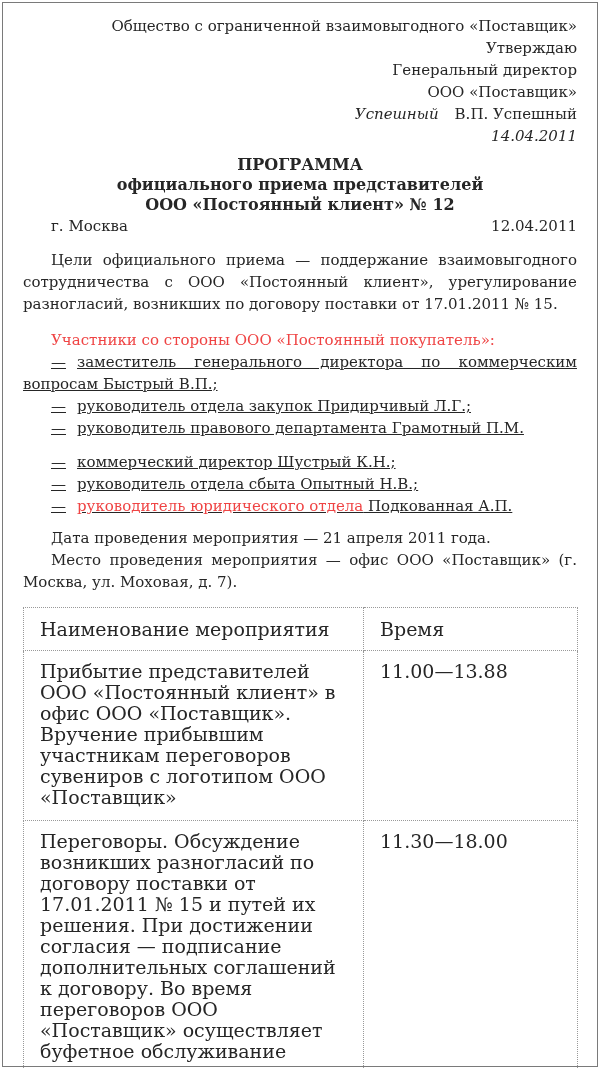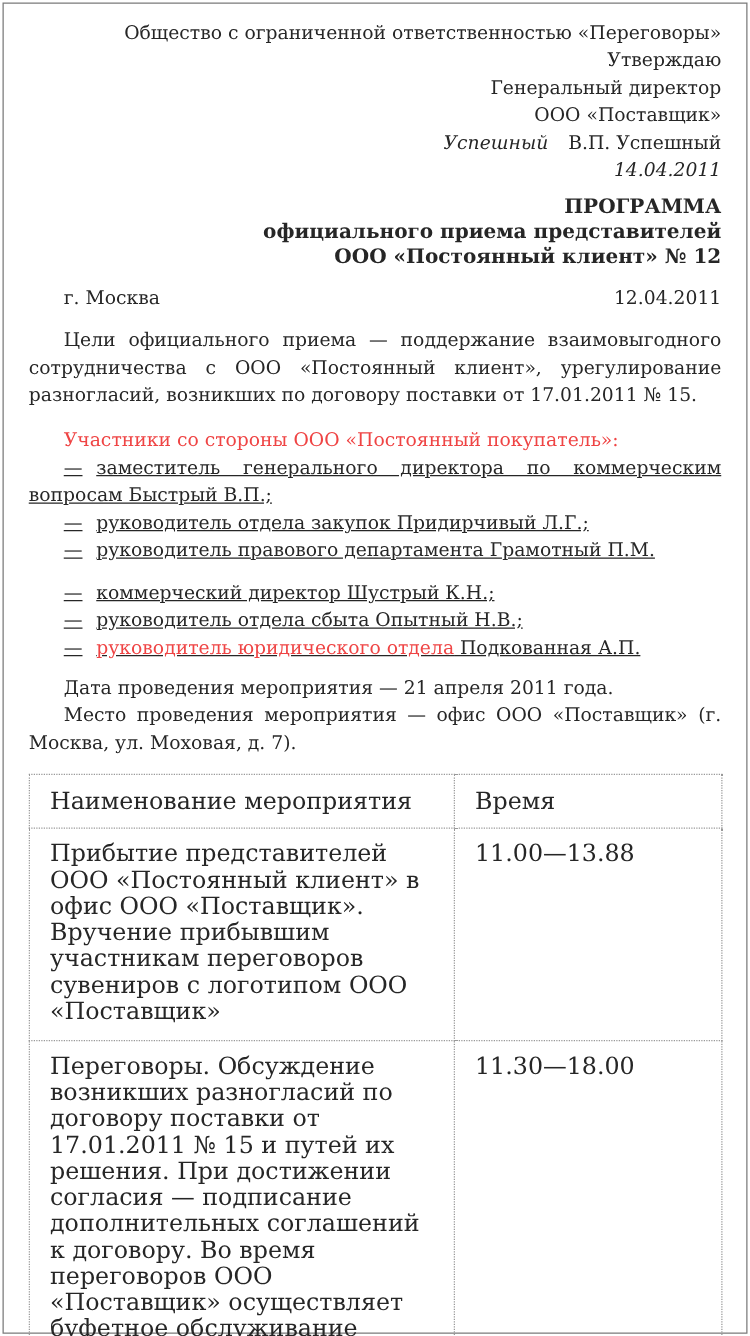--- a/index.html
+++ b/index.html
@@ -19,28 +19,28 @@
     font-size: 15px;
     line-height: 22px;
   }
   .header-right { text-align: right; }
   .header-right div { white-space: nowrap; }
   .italic { font-style: italic; }
   .sig-name { margin-left: 16px; }
 
   .doc-title {
     margin-top: 8px;
-    text-align: right;
+    text-align: center;
     font-weight: bold;
     font-size: 16px;
     line-height: 20px;
   }
 
   .meta-row {
-    margin-top: 12px;
+    margin-top: 0;
     display: flex;
     justify-content: space-between;
   }
   .meta-city { padding-left: 28px; }
 
   p { margin: 0; }
   .para {
     text-align: justify;
     text-indent: 28px;
   }
@@ -73,21 +73,21 @@
   table.program th { padding: 11px 16px 10px 16px; }
   col.c-event { width: 340px; }
   col.c-time { width: 214px; }
 </style>
 </head>
 <body>
 
 <div class="page">
 
   <div class="header-right">
-    <div>Общество с ограниченной ответственностью «Переговоры»</div>
+    <div>Общество с ограниченной взаимовыгодного «Поставщик»</div>
     <div>Утверждаю</div>
     <div>Генеральный директор</div>
     <div>ООО «Поставщик»</div>
     <div><span class="italic">Успешный</span><span class="sig-name">В.П. Успешный</span></div>
     <div class="italic">14.04.2011</div>
   </div>
 
   <div class="doc-title">
     <div>ПРОГРАММА</div>
     <div>официального приема представителей</div>

